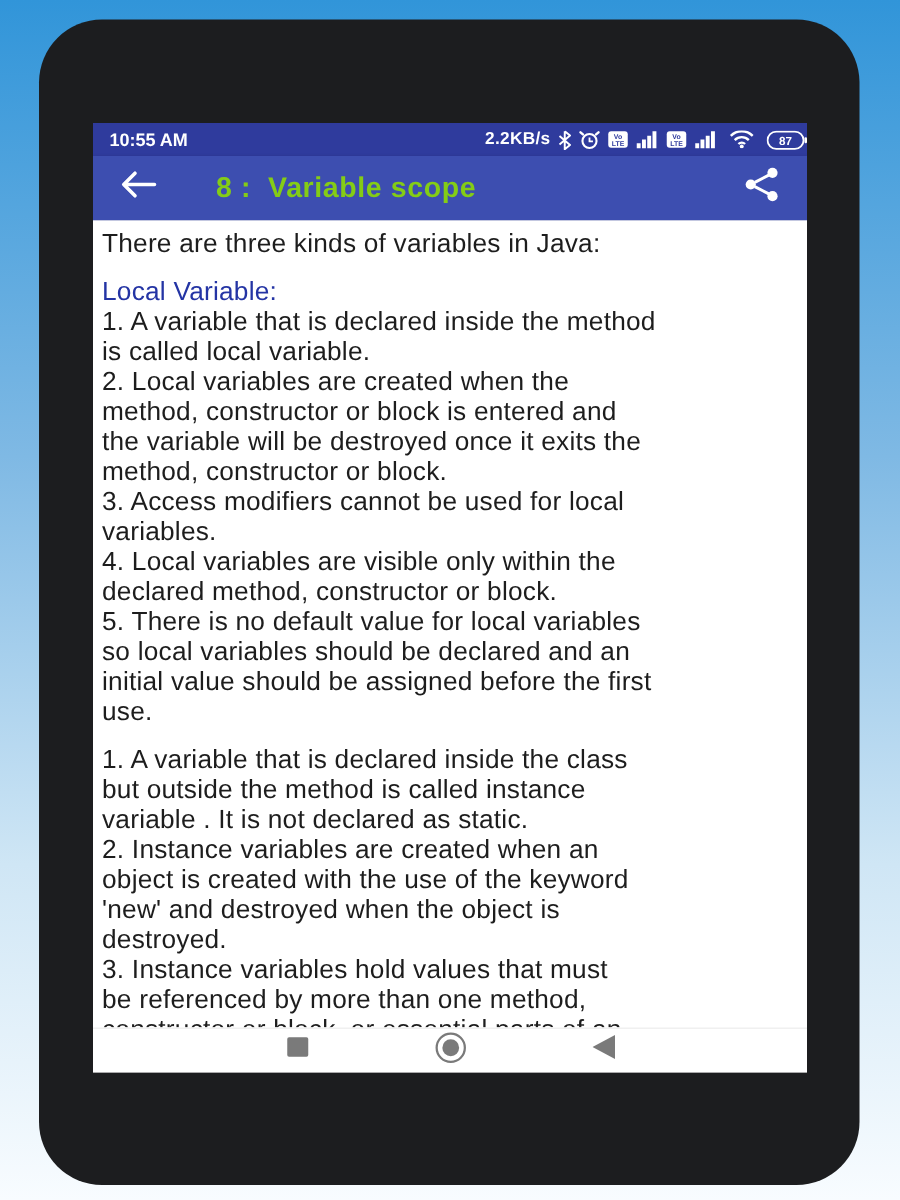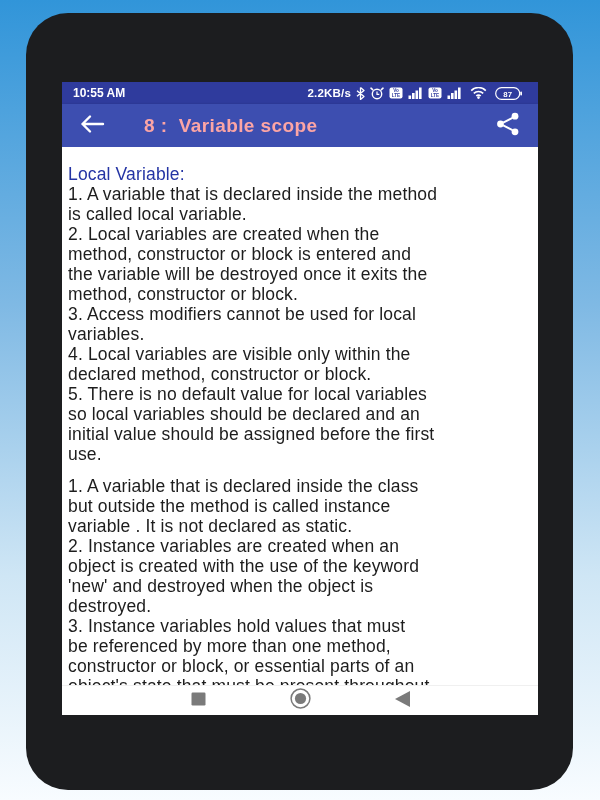--- a/index.html
+++ b/index.html
@@ -14,28 +14,28 @@
     background:#1c1d1f; border-radius:42px;
   }
   .screen {
     position:absolute; left:62px; top:82px; width:476px; height:633px;
     background:#ffffff; display:flex; flex-direction:column; overflow:hidden;
   }
   
   .status-bar {
     height:22px; flex:0 0 22px; background:#2f3b9d; color:#fff;
     display:flex; align-items:center; justify-content:space-between;
-    padding:0 16px 0 11px; font-size:12px; font-weight:bold;
+    padding:0 0 0 11px; font-size:12px; font-weight:bold;
   }
   .sb-right { display:flex; align-items:center; gap:5px;text-align:right; }
   .sb-right svg { display:block; }
   .sb-speed { font-size:11.5px; letter-spacing:0.2px; }
   
   .app-bar {
-    height:43px; flex:0 0 43px; background:#3d4eb0; color:#fca5a5;
+    height:43px; flex:0 0 43px; background:#3d4eb0; color:#84cc16;
     display:flex; align-items:center; padding:0 17px;
     box-shadow:0 1px 3px rgba(0,0,0,0.25);
   }
   .back-btn { display:flex; align-items:center; cursor:pointer; }
   .app-title {
     font-size:19px; font-weight:bold; margin-left:39px;
     white-space:pre; letter-spacing:0.4px;
   }
   .share-btn { margin-left:auto; display:flex; align-items:center; cursor:pointer; }
   
@@ -140,20 +140,21 @@
           <circle cx="20" cy="4.2" r="3.4" fill="#fff"></circle>
           <circle cx="5.5" cy="12" r="3.4" fill="#fff"></circle>
           <circle cx="20" cy="19.8" r="3.4" fill="#fff"></circle>
           <path d="M17.5 5.8 L8.2 10.6 M8.2 13.4 L17.5 18.2" stroke="#fff" stroke-width="2"></path>
         </svg>
       </span>
     </span>
   </div>
 
   <div class="content" id="content">
+      <div class="para">There are three kinds of variables in Java:</div>
       <div class="spacer"></div>
       <div class="heading">Local Variable:</div>
       <div class="para">1. A variable that is declared inside the method
 is called local variable.
 2. Local variables are created when the
 method, constructor or block is entered and
 the variable will be destroyed once it exits the
 method, constructor or block.
 3. Access modifiers cannot be used for local
 variables.

